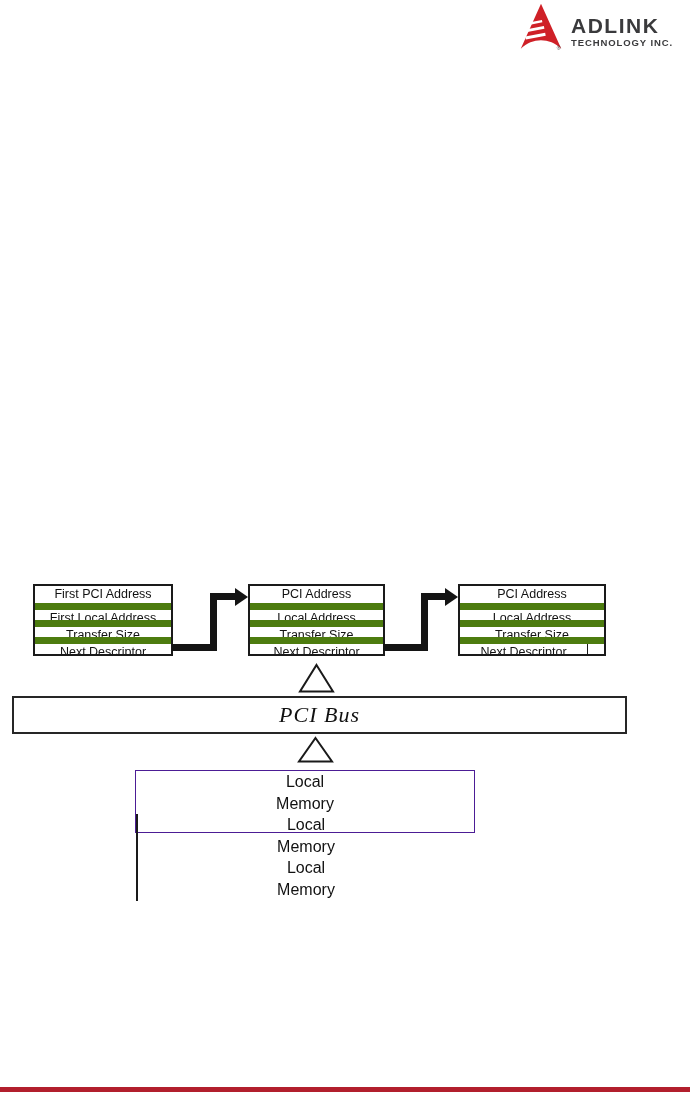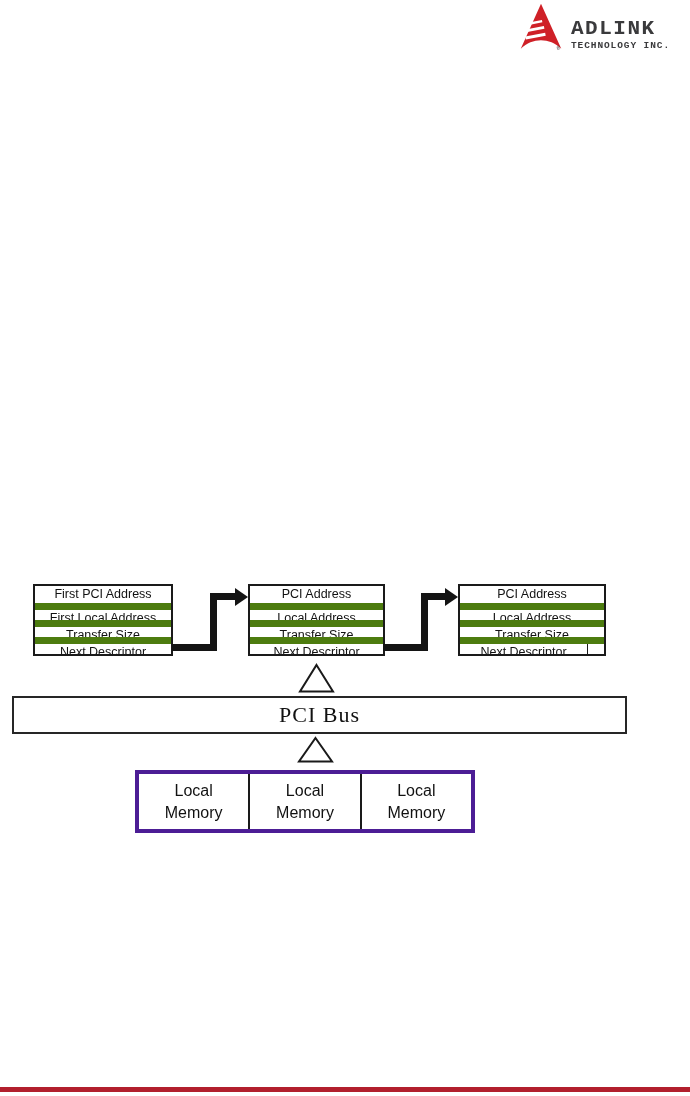--- a/index.html
+++ b/index.html
@@ -3,21 +3,21 @@
 <meta charset="utf-8">
 <style>
   html,body { margin:0; padding:0; background:#fff; }
   * { box-sizing:border-box; }
   .page {
     position:relative; width:690px; height:1096px; background:#ffffff;
     font-family:"Liberation Sans", sans-serif; overflow:hidden;
   }
 
   
-  .logo { position:absolute; left:518px; top:3px; display:flex; align-items:flex-end;font-family:Liberation Mono, monospace; }
+  .logo { position:absolute; left:518px; top:3px; display:flex; align-items:center; }
   .logo-mark { width:46px; height:48px; display:block; }
   .logo-text { margin-left:7px; margin-top:9px; }
   .logo-brand { font-size:21px; font-weight:bold; color:#3a3a3c; letter-spacing:1.5px; line-height:1; }
   .logo-sub { font-size:9.5px; font-weight:bold; color:#3a3a3c; letter-spacing:0.9px; margin-top:1px; white-space:nowrap; }
 
   
   .desc-block { position:absolute; top:584px; border:2px solid #1a1a1a; background:#fff; }
   .desc-block.b1 { left:33px;  width:140px; }
   .desc-block.b2 { left:248px; width:137px; }
   .desc-block.b3 { left:458px; width:148px; }
@@ -51,27 +51,27 @@
   .tri1 { left:298px; top:663px; }
   .tri2 { left:297px; top:736px; }
 
   
   .bus {
     position:absolute; left:12px; top:696px; width:615px; height:38px;
     border:2px solid #262626; background:#fff; text-align:center;
   }
   .bus-label {
     font-family:"Liberation Serif", serif; font-size:22px; color:#111;
-    line-height:33px; letter-spacing:1px;
+    line-height:33px; letter-spacing:1px;font-style:italic;
   }
 
   
   .mem-row {
     position:absolute; left:135px; top:770px; width:340px; height:63px;
-    border:4px solid #4c1d95; background:#fff; display:flex;
+    border:1px solid #4c1d95; background:#fff; display:flex;flex-direction:column;
   }
   .mem-cell {
     flex:1; border-left:2px solid #1a1a1a; display:flex; align-items:center; justify-content:center;
     text-align:center; font-size:16px; line-height:1.35; color:#111; white-space:pre-line;
   }
   .mem-cell:first-child { border-left:none; }
 
   
   .footer-rule { position:absolute; left:0; top:1087px; width:690px; height:5px; background:#b21f2d; }
 </style>

